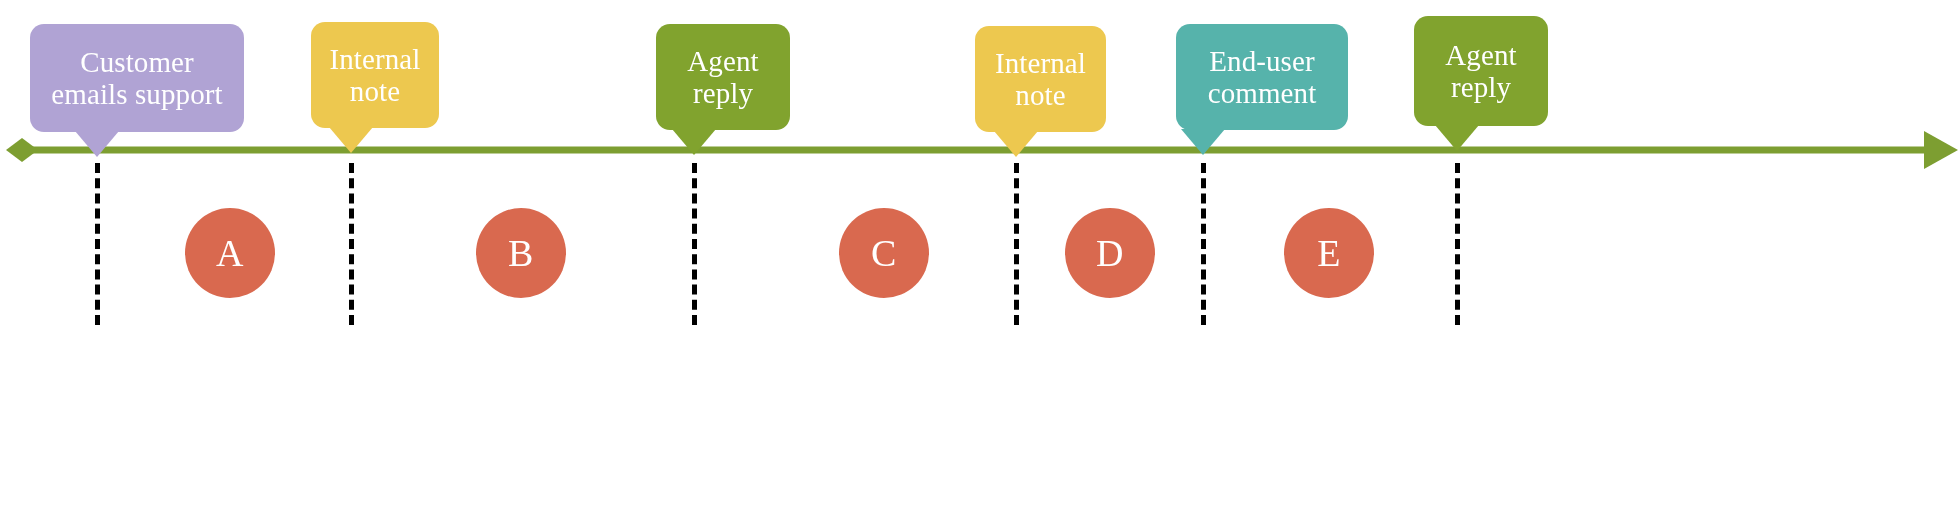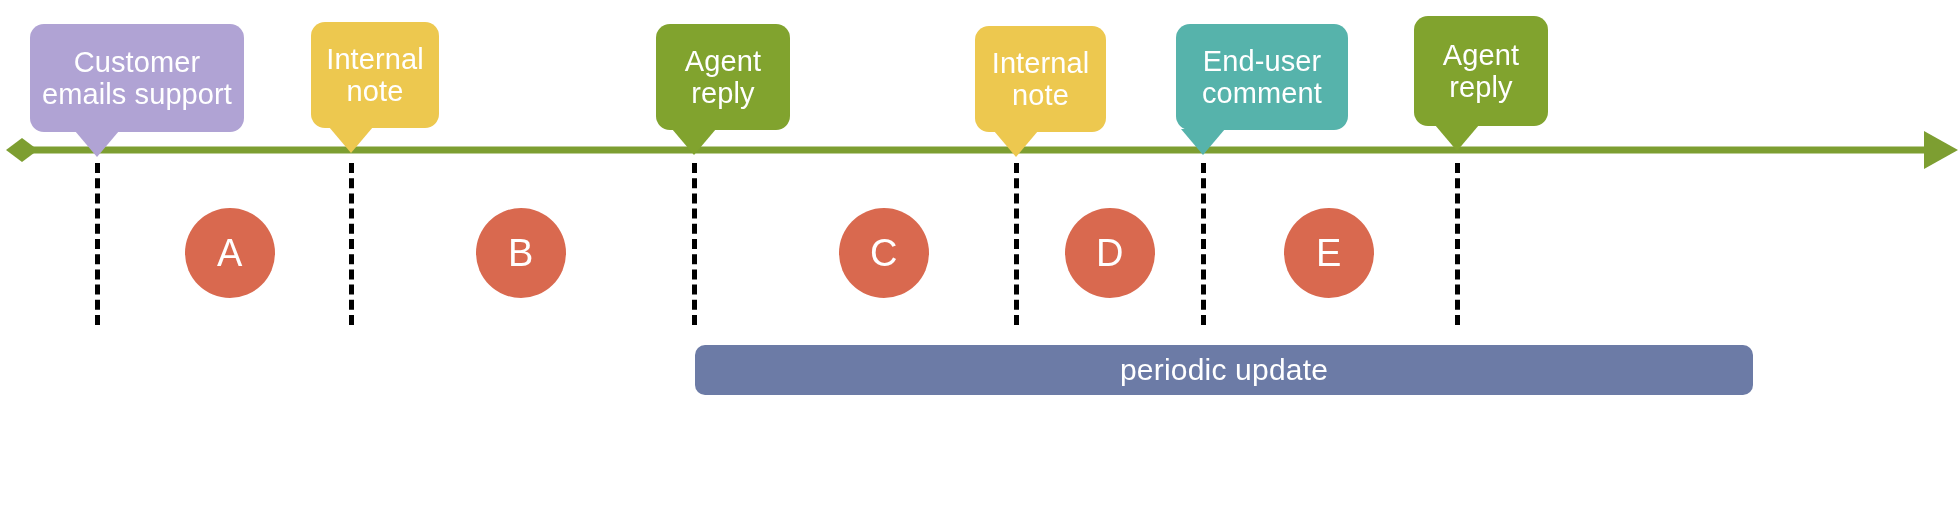--- a/index.html
+++ b/index.html
@@ -5,21 +5,21 @@
   html, body {
     margin: 0;
     padding: 0;
     background: #ffffff;
   }
   #stage {
     position: relative;
     width: 1960px;
     height: 405px;
     background: #ffffff;
-    font-family: Liberation Sans, sans-serif;
+    font-family: Liberation Serif, serif;
     overflow: hidden;
   }
 
   
   .axis-svg {
     position: absolute;
     left: 0;
     top: 0;
     width: 1960px;
     height: 510px;
@@ -160,17 +160,14 @@
       <span>C</span>
     </div>
     <div class="node-circle" id="node-3" style="left: 1065px; top: 208px; width: 90px; height: 90px; background: rgb(217, 105, 79); color: rgb(255, 255, 255);">
       <span>D</span>
     </div>
     <div class="node-circle" id="node-4" style="left: 1284px; top: 208px; width: 90px; height: 90px; background: rgb(217, 105, 79); color: rgb(255, 255, 255);">
       <span>E</span>
     </div>
   </div>
 
-  <div class="span-bar" id="span-bar" style="left: 695px; top: 345px; width: 1058px; height: 50px; background: rgb(108, 123, 166); color: rgb(255, 255, 255);">
-    <span>periodic update</span>
-  </div>
 
 </div>
 
 </body></html>

